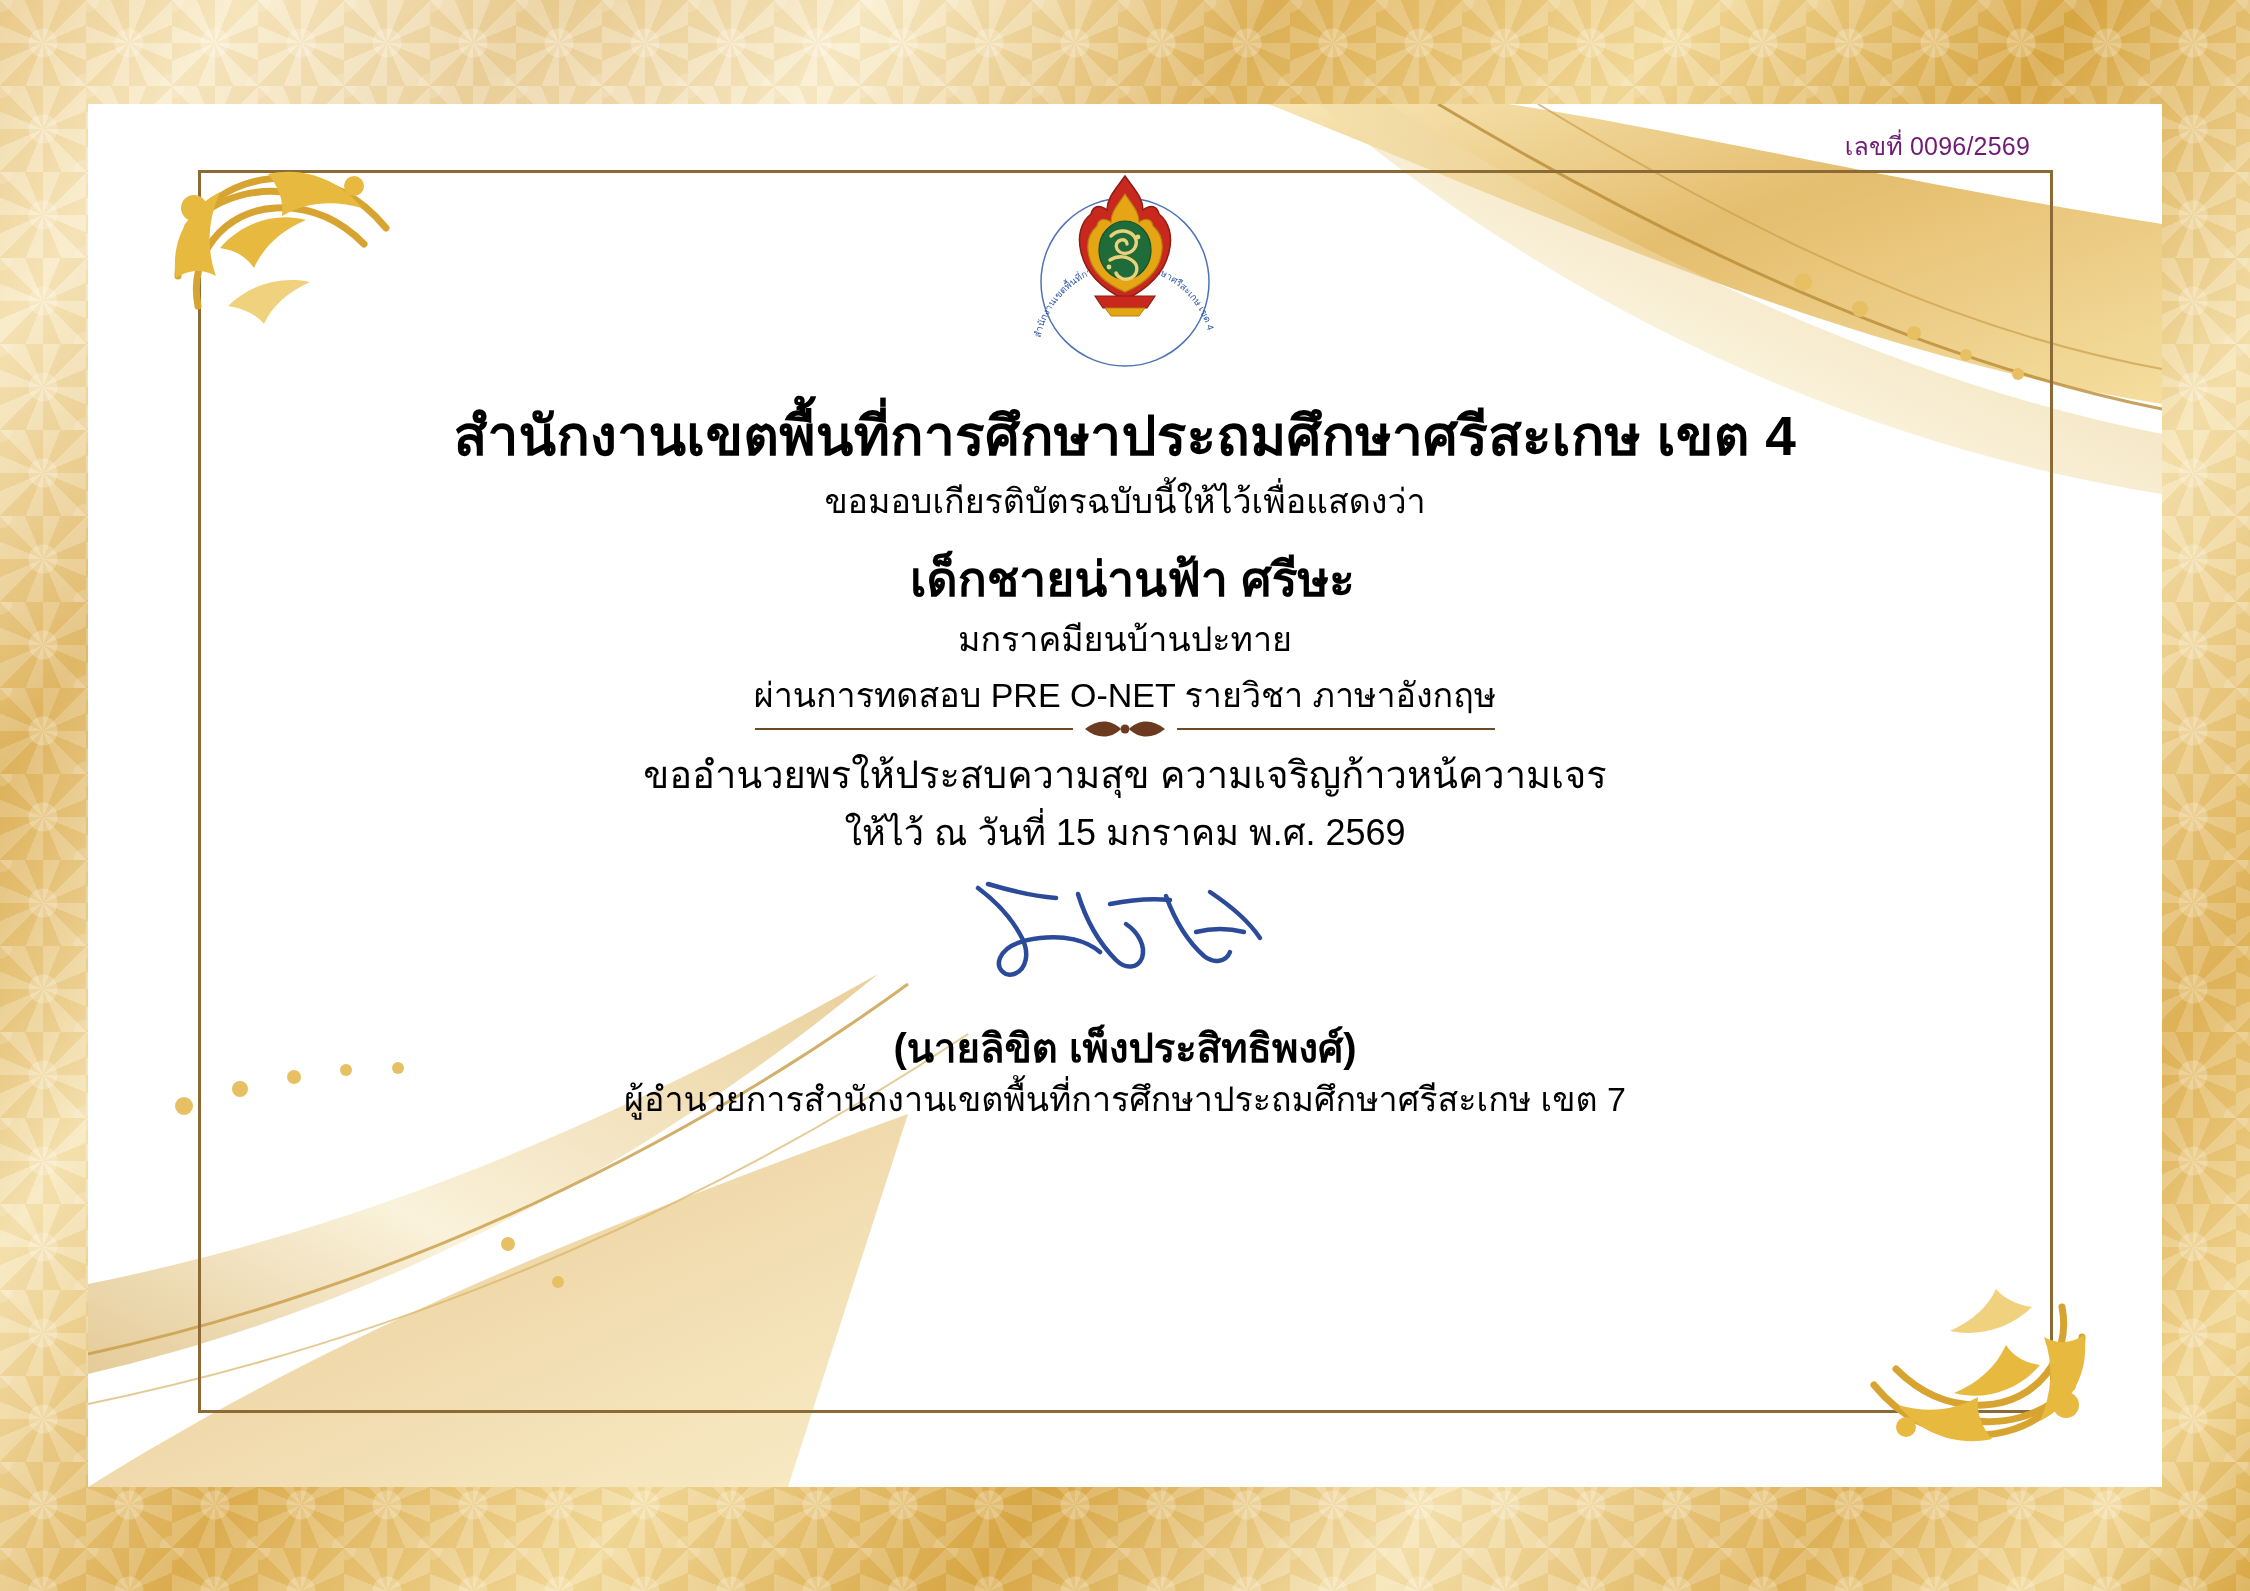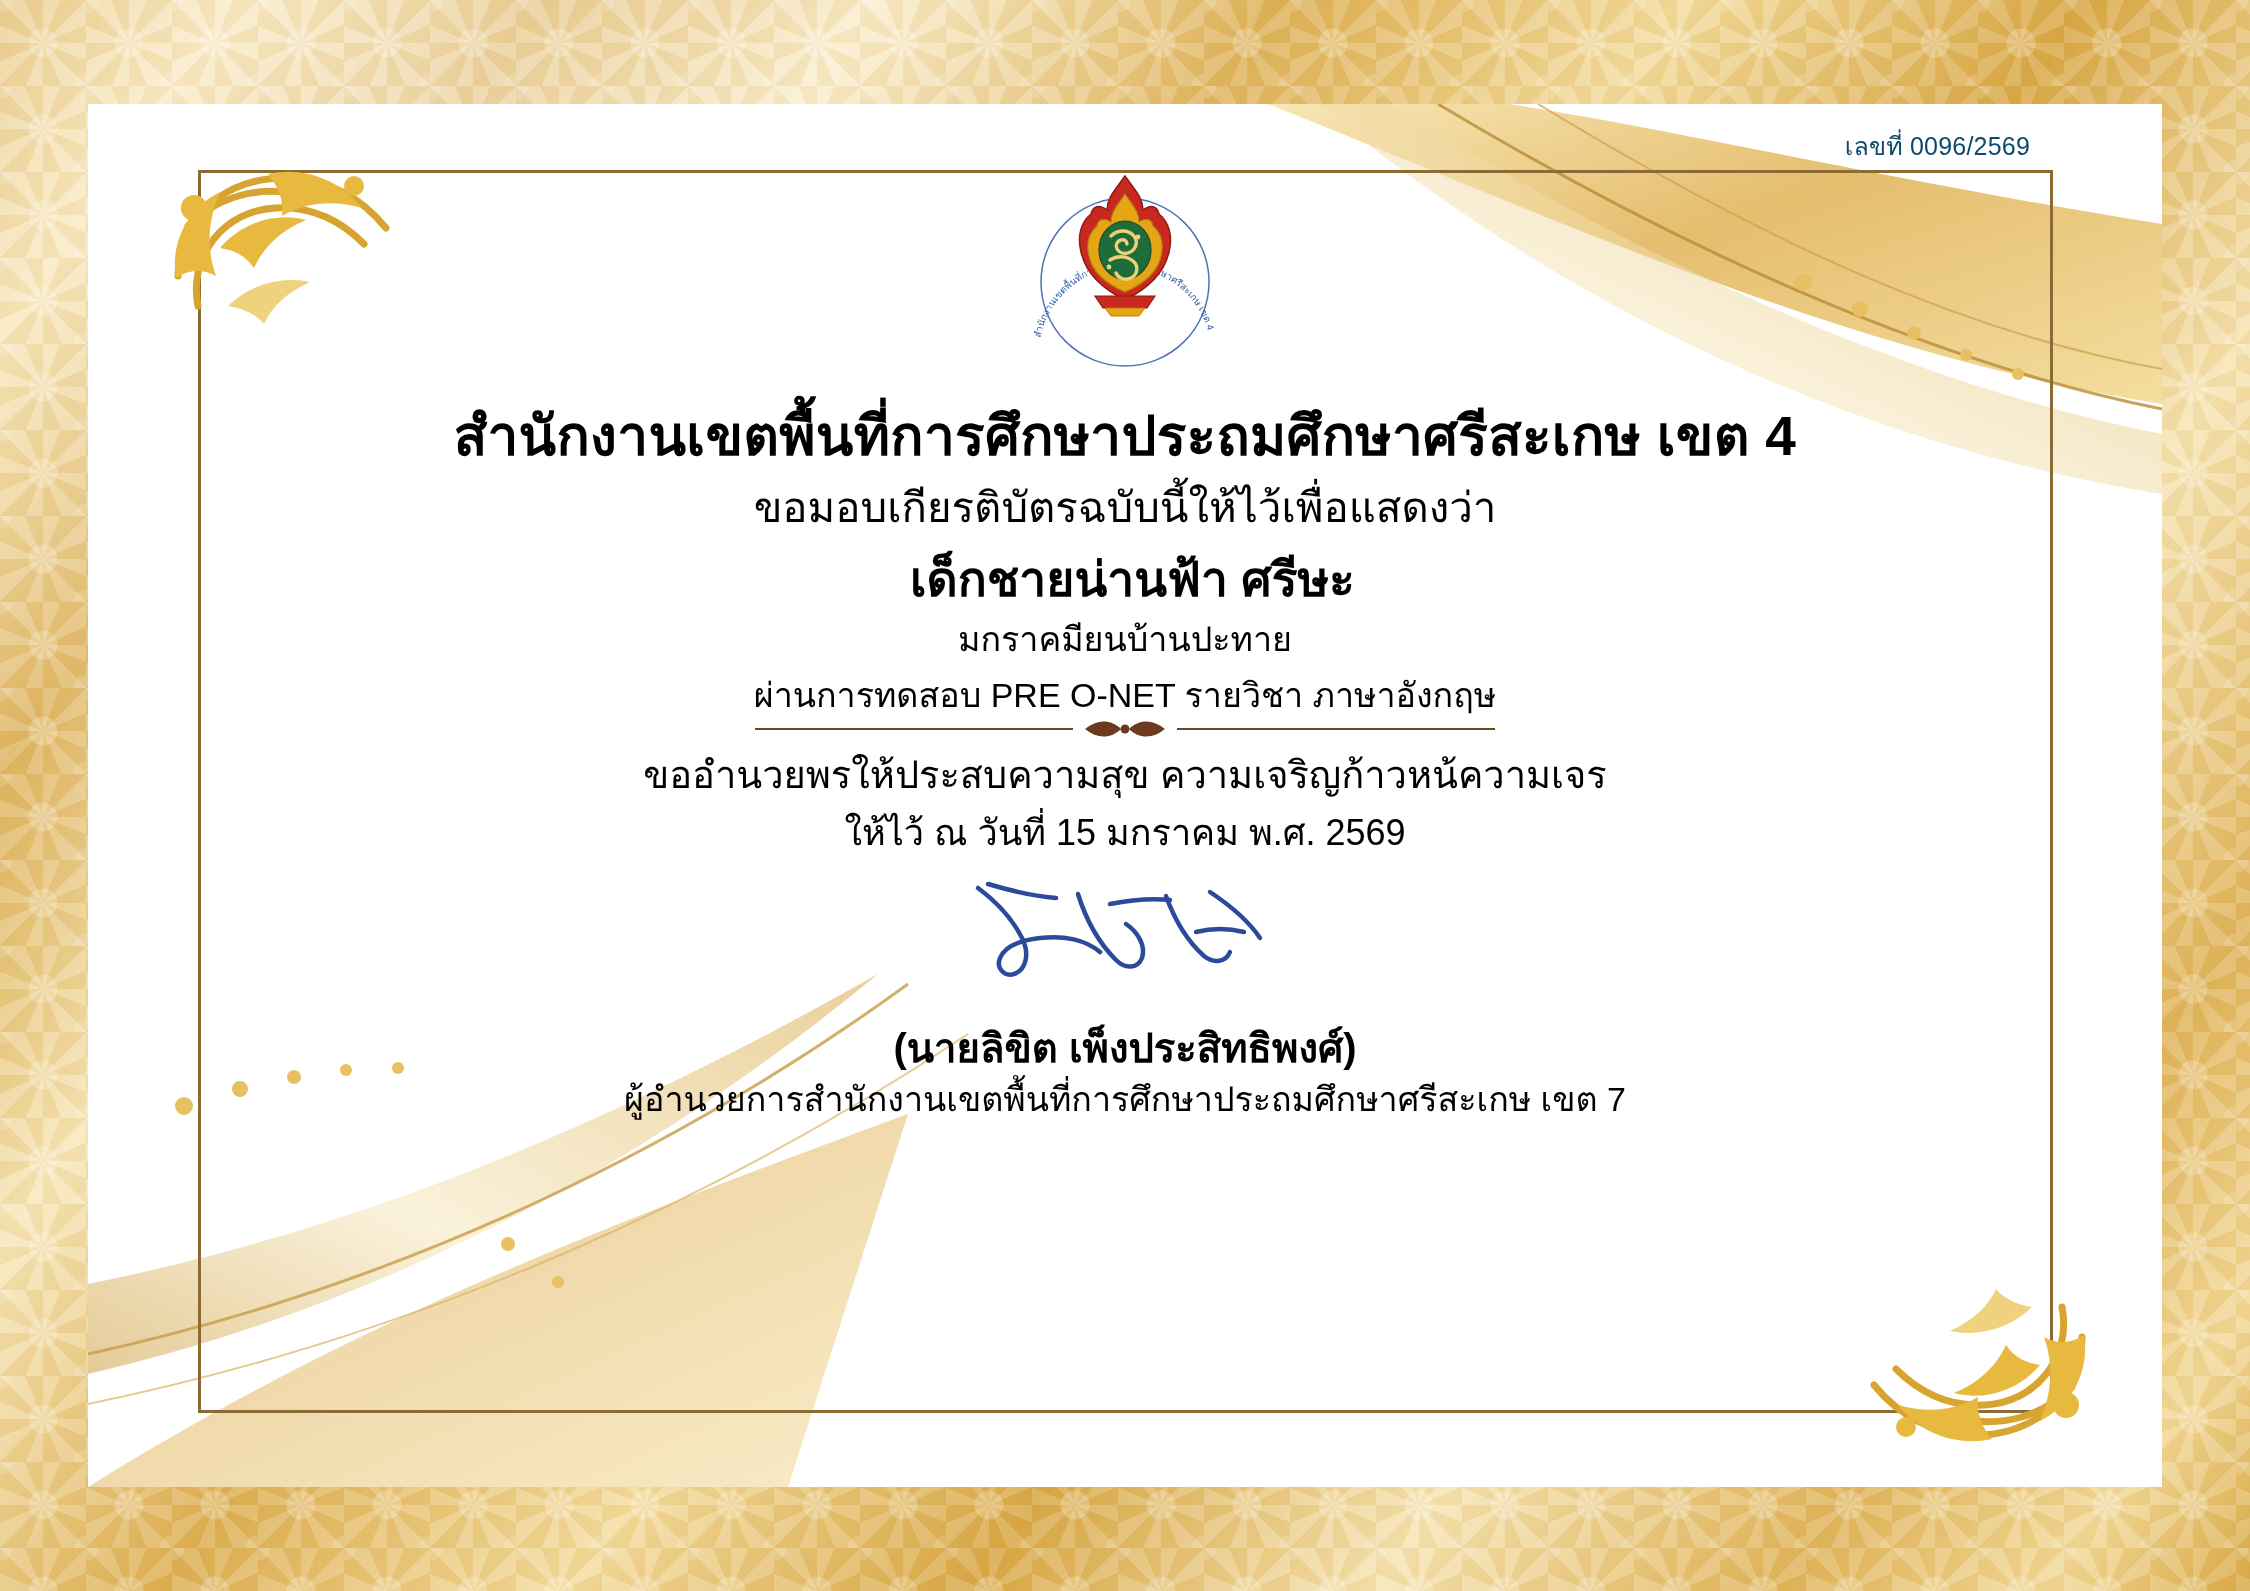--- a/index.html
+++ b/index.html
@@ -99,21 +99,21 @@
     text-align: center;
     font-family: "Liberation Sans", sans-serif;
     color: #000000;
   }
 
   .doc-number {
     position: absolute;
     right: 132px;
     top: 22px;
     font-size: 25px;
-    color: #0c4a6e;
+    color: #701a75;
     letter-spacing: .2px;
     white-space: nowrap;
   }
 
   .emblem-wrap {
     position: absolute;
     left: 50%;
     top: 60px;
     transform: translateX(-50%);
     width: 230px;
@@ -125,21 +125,21 @@
     left: 0; right: 0;
     top: 288px;
     font-size: 55px;
     font-weight: 700;
     letter-spacing: .3px;
   }
   .line-award {
     position: absolute;
     left: 0; right: 0;
     top: 370px;
-    font-size: 42px;
+    font-size: 34px;
   }
   .line-name {
     position: absolute;
     left: 0; right: 0;
     top: 437px;
     font-size: 48px;
     font-weight: 700;
     margin-left: 15px;
   }
   .line-school {

